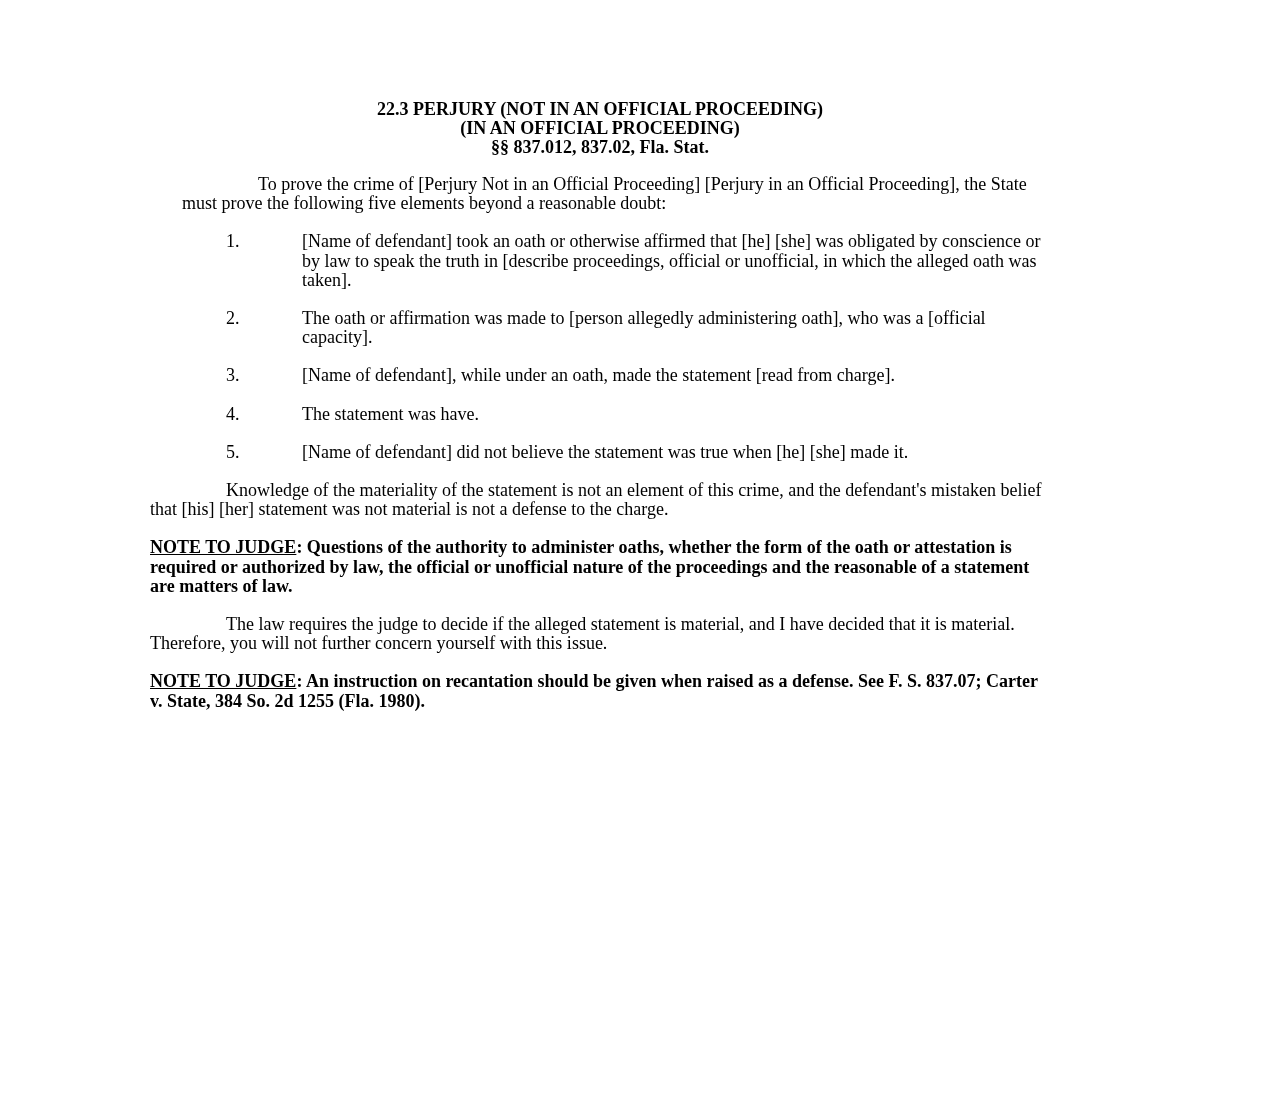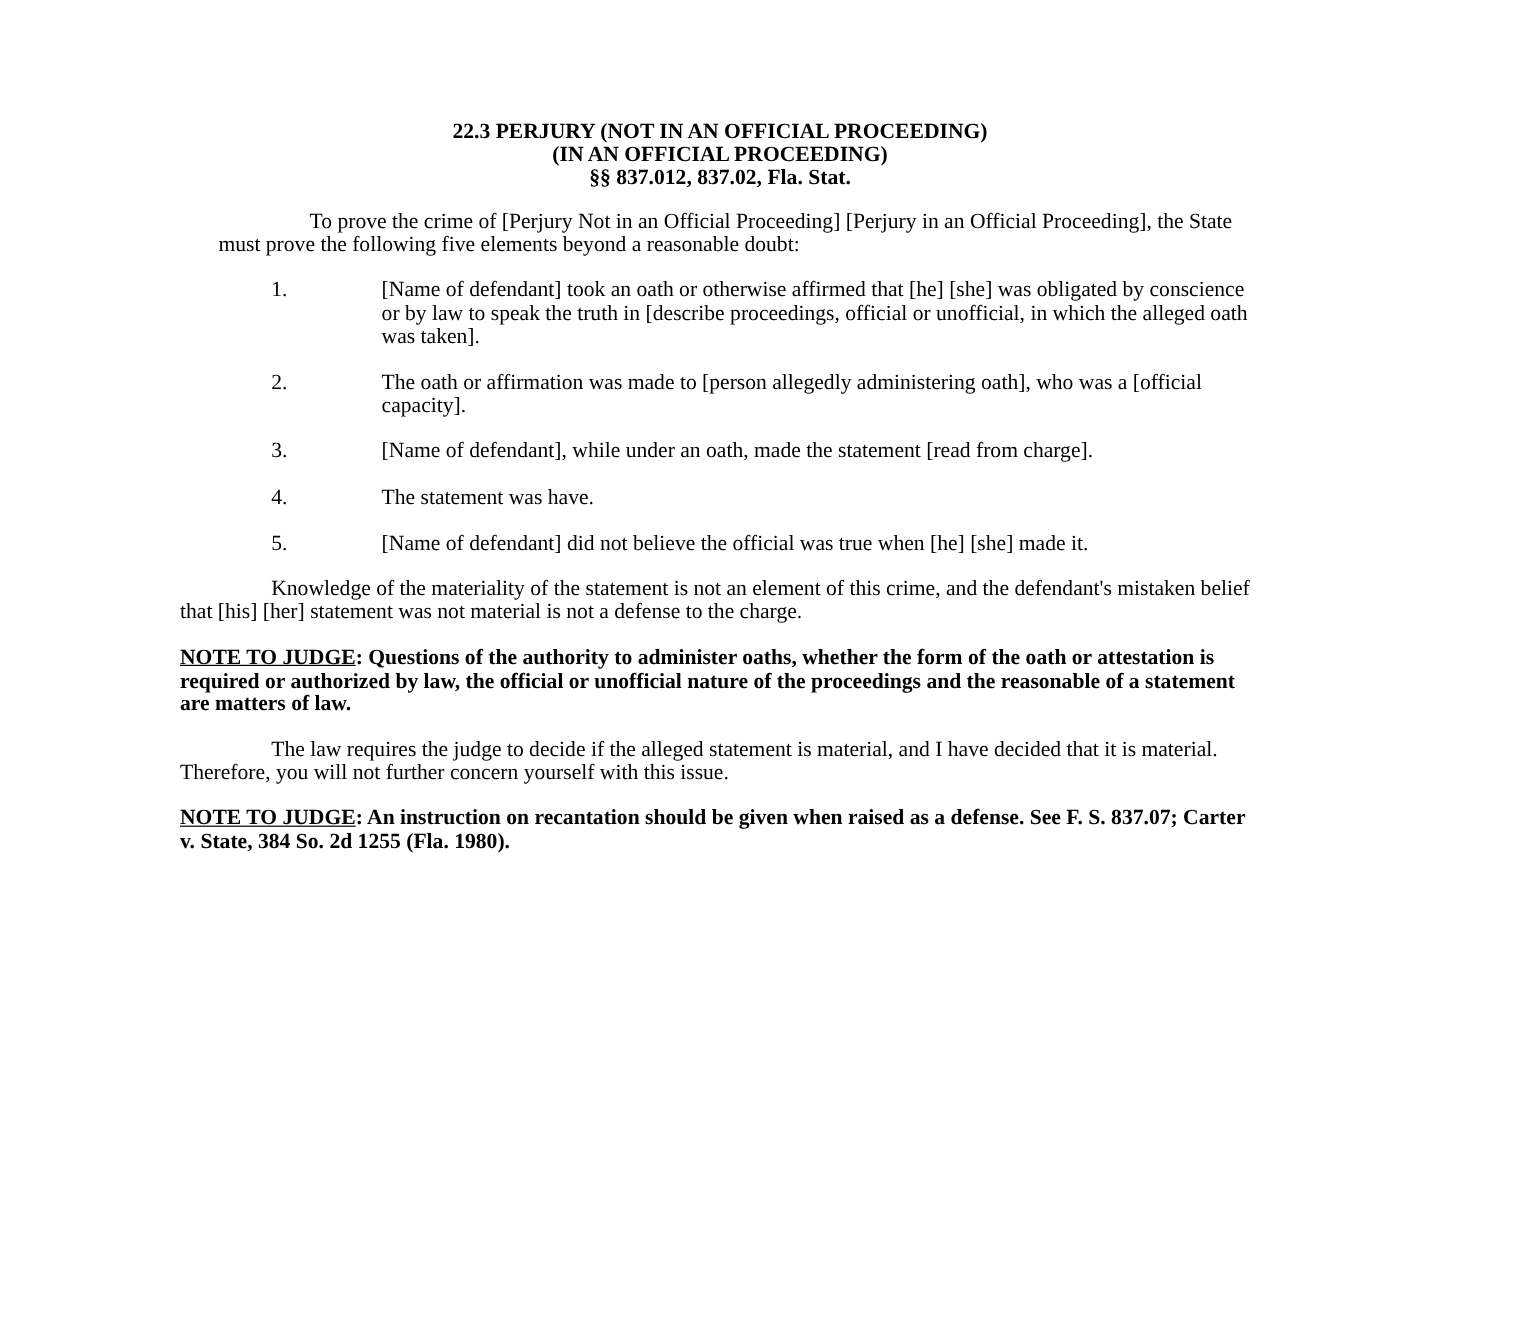--- a/index.html
+++ b/index.html
@@ -52,21 +52,20 @@
       line-height: 19.2px;
     }
     .element-num {
       width: 76px;
       margin-left: 76px;
       flex: 0 0 76px;
     }
     .element-text {
       flex: 1;
       padding-right: 0;
-      margin-left: 16px;
     }
     .knowledge {
       text-indent: 76px;
       margin-top: 0;
     }
     .note {
       font-weight: bold;
       margin-top: 19px;
     }
     .note-label {
@@ -101,21 +100,21 @@
     <div class="element">
       <span class="element-num">3.</span>
       <span class="element-text">[Name of defendant], while under an oath, made the statement [read from charge].</span>
     </div>
     <div class="element">
       <span class="element-num">4.</span>
       <span class="element-text">The statement was have.</span>
     </div>
     <div class="element">
       <span class="element-num">5.</span>
-      <span class="element-text">[Name of defendant] did not believe the official was true when [he] [she] made it.</span>
+      <span class="element-text">[Name of defendant] did not believe the statement was true when [he] [she] made it.</span>
     </div>
   </div>
 
   <p class="knowledge">Knowledge of the materiality of the statement is not an element of this crime, and the defendant's mistaken belief that [his] [her] statement was not material is not a defense to the charge.</p>
 
   <p class="note"><span class="note-label">NOTE TO JUDGE</span><span>:  Questions of the authority to administer oaths, whether the form of the oath or attestation is required or authorized by law, the official or unofficial nature of the proceedings and the reasonable of a statement are matters of law.</span></p>
 
   <p class="law">The law requires the judge to decide if the alleged statement is material, and I have decided that it is material.  Therefore, you will not further concern yourself with this issue.</p>
 
   <p class="note"><span class="note-label">NOTE TO JUDGE</span><span>:  An instruction on recantation should be given when raised as a defense.  See F. S. 837.07; Carter v. State, 384 So. 2d 1255 (Fla. 1980).</span></p>

